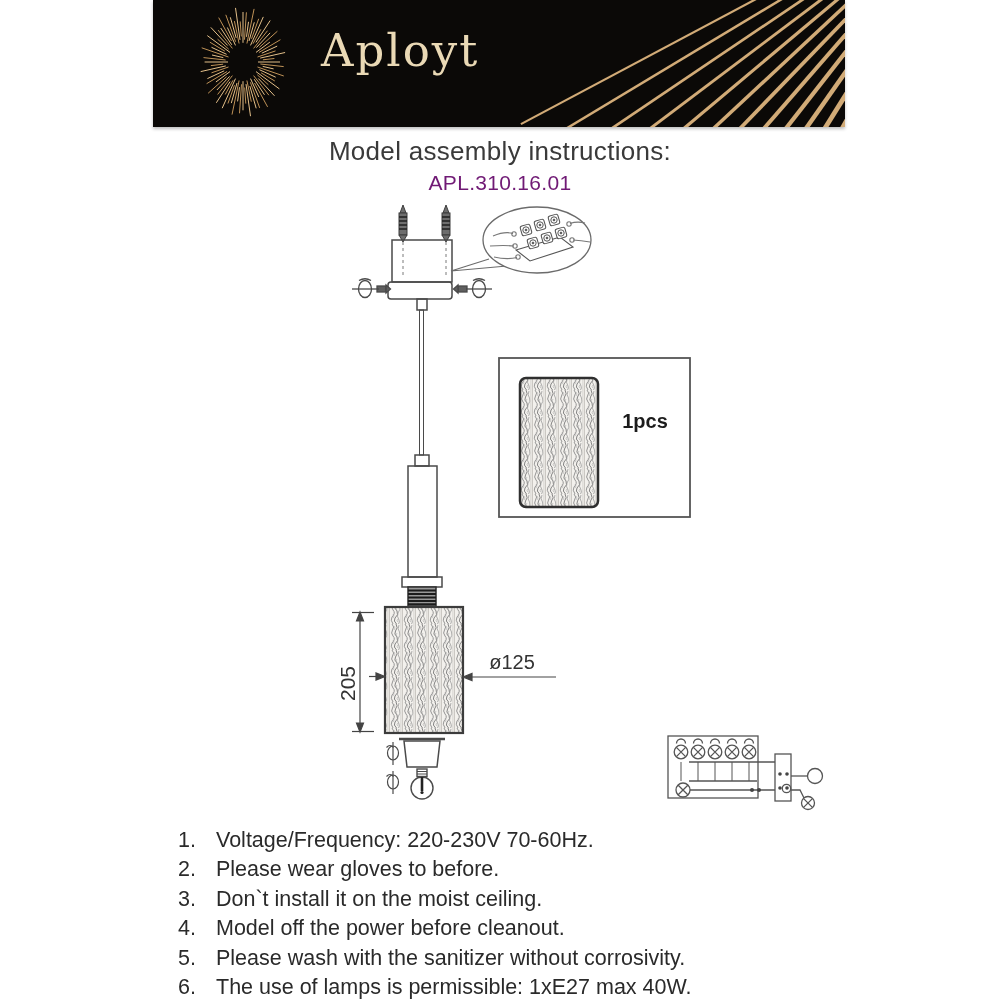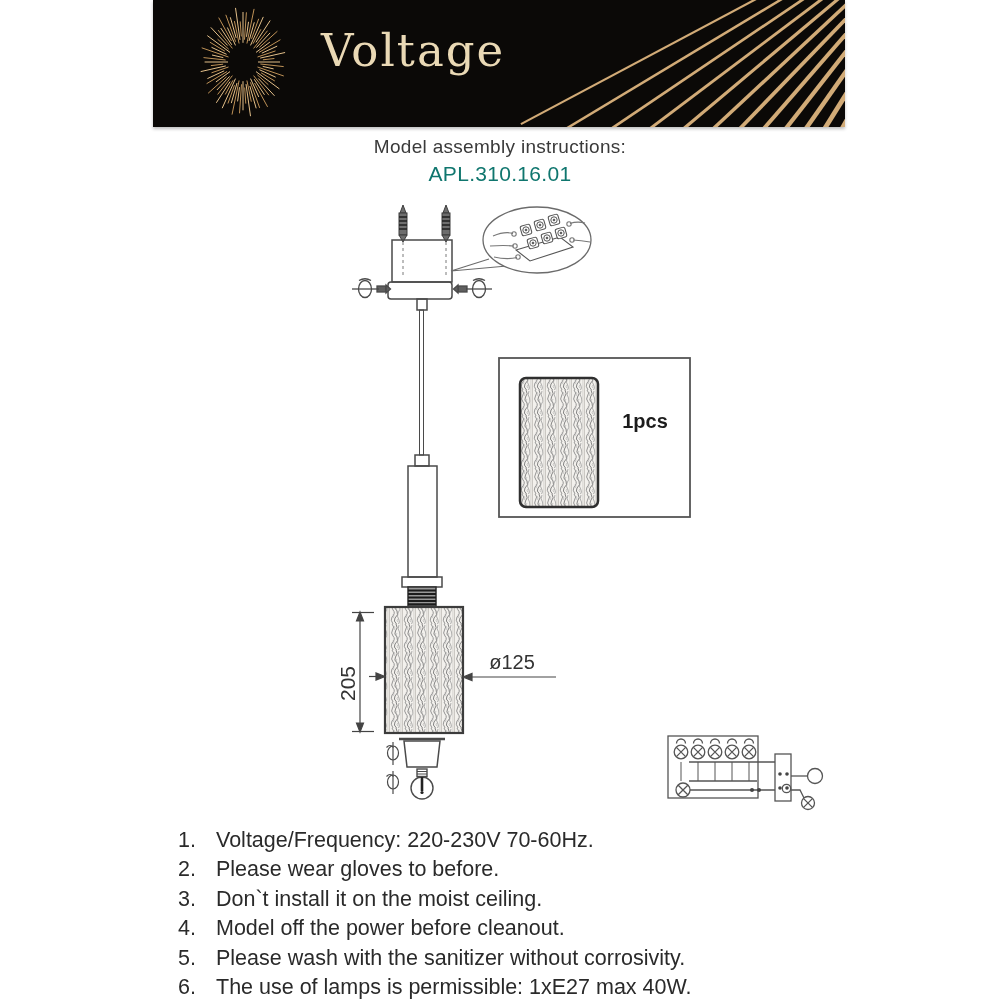--- a/index.html
+++ b/index.html
@@ -13,22 +13,22 @@
     background:#0b0907;overflow:hidden;box-shadow:0 2px 3px rgba(0,0,0,.25);
   }
   .banner svg{position:absolute;left:0;top:0;}
   .brand-text{
     position:absolute;left:168px;top:24px;
     font-family:"DejaVu Serif","Liberation Serif",serif;
     font-size:45px;font-weight:400;letter-spacing:2px;color:#ead9b5;
   }
   
   .title-block{position:absolute;left:0;top:136px;width:1000px;text-align:center;}
-  .title-line1{font-size:19px;font-weight:500;color:#3a3a3a;letter-spacing:.3px;}
-  .title-line2{font-size:21px;font-weight:500;color:#0f766e;margin-top:4px;letter-spacing:.3px;}
+  .title-line1{font-size:26px;font-weight:500;color:#3a3a3a;letter-spacing:.3px;}
+  .title-line2{font-size:21px;font-weight:500;color:#701a75;margin-top:4px;letter-spacing:.3px;}
   
   .drawing{position:absolute;left:325px;top:195px;width:510px;height:620px;}
   .drawing text{font-family:"Liberation Sans",sans-serif;}
   
   .instructions{position:absolute;left:178px;top:826px;width:690px;}
   .inst-row{display:flex;align-items:baseline;line-height:29.4px;font-size:21.5px;color:#2a2a2a;}
   .inst-row .num{width:38px;flex:0 0 38px;}
   .inst-row .txt{flex:1;}
 </style>
 </head>
@@ -119,21 +119,21 @@
         <line x1="827" y1="-120" x2="446.7" y2="234.6" stroke="#d2ab77" stroke-width="3.45"></line>
         <line x1="827" y1="-120" x2="465.8" y2="254.1" stroke="#d2ab77" stroke-width="3.70"></line>
         <line x1="827" y1="-120" x2="485.8" y2="272.4" stroke="#d2ab77" stroke-width="3.95"></line>
         <line x1="827" y1="-120" x2="506.9" y2="289.8" stroke="#d2ab77" stroke-width="4.20"></line>
         <line x1="827" y1="-120" x2="528.7" y2="306.0" stroke="#d2ab77" stroke-width="4.45"></line>
         <line x1="827" y1="-120" x2="551.4" y2="321.0" stroke="#d2ab77" stroke-width="4.70"></line>
         <line x1="827" y1="-120" x2="574.9" y2="334.8" stroke="#d2ab77" stroke-width="4.95"></line>
         <line x1="827" y1="-120" x2="599.0" y2="347.4" stroke="#d2ab77" stroke-width="5.20"></line>
       </g>
   </svg>
-  <span class="brand-text">Voltage</span>
+  <span class="brand-text">Aployt</span>
 </div>
 
 <div class="title-block">
   <div class="title-line1">Model assembly instructions:</div>
   <div class="title-line2">APL.310.16.01</div>
 </div>
 
 <svg class="drawing" viewBox="325 195 510 620">
   <defs>
     <pattern id="tex" width="13" height="26" patternUnits="userSpaceOnUse">

